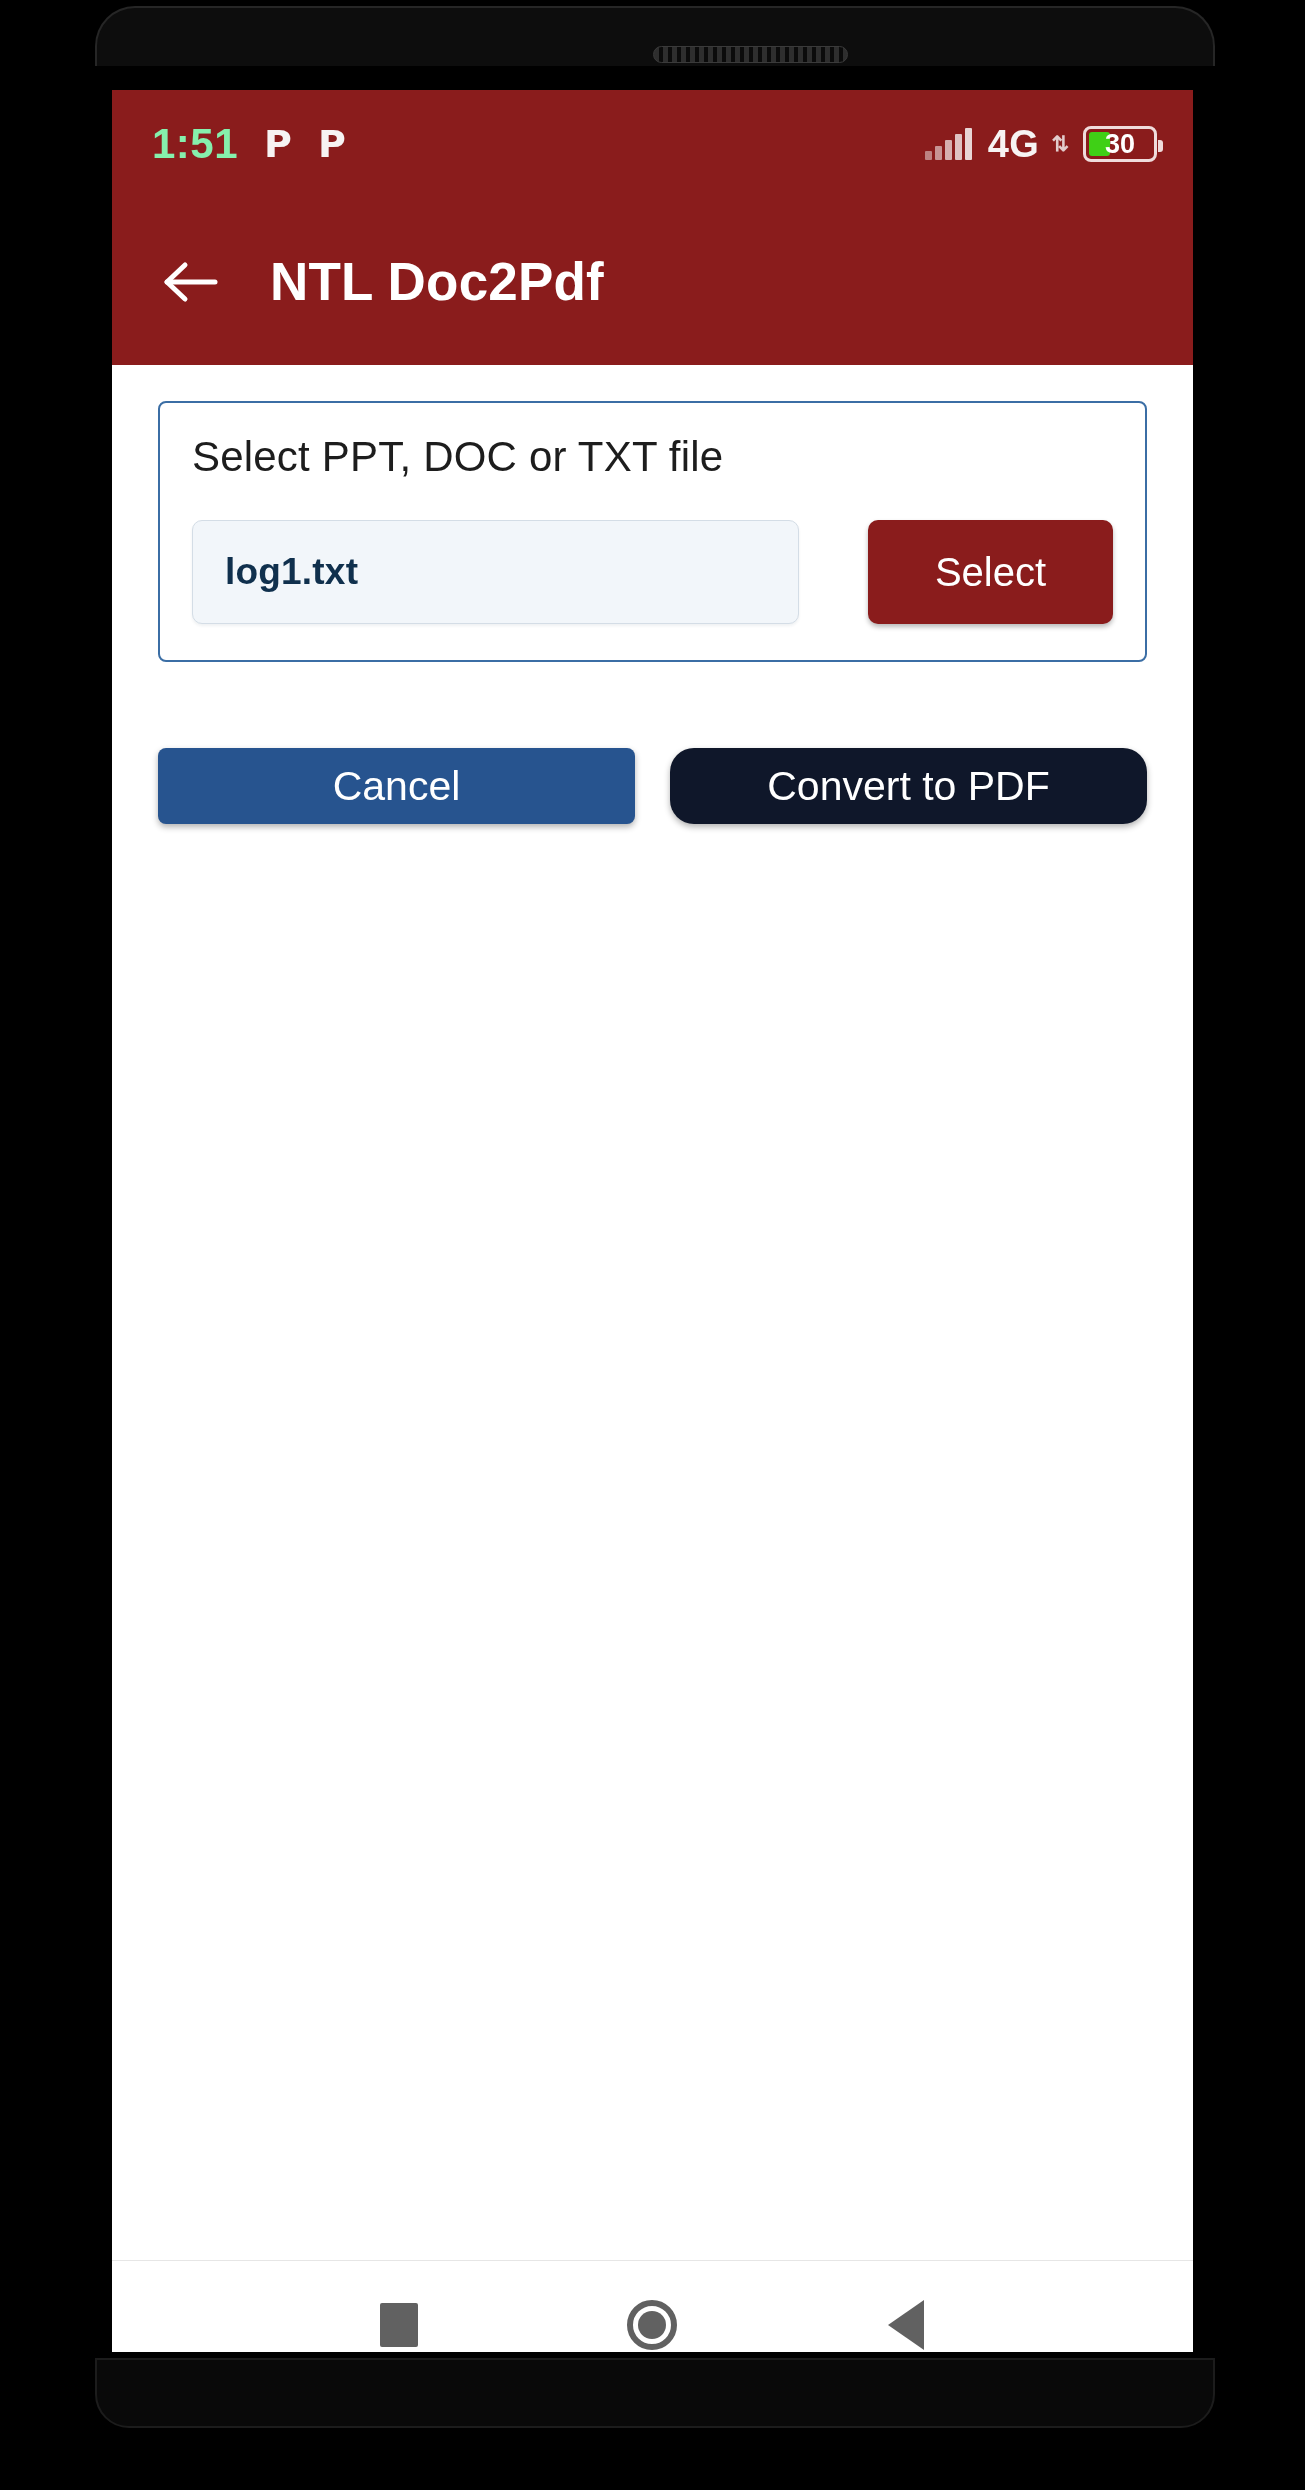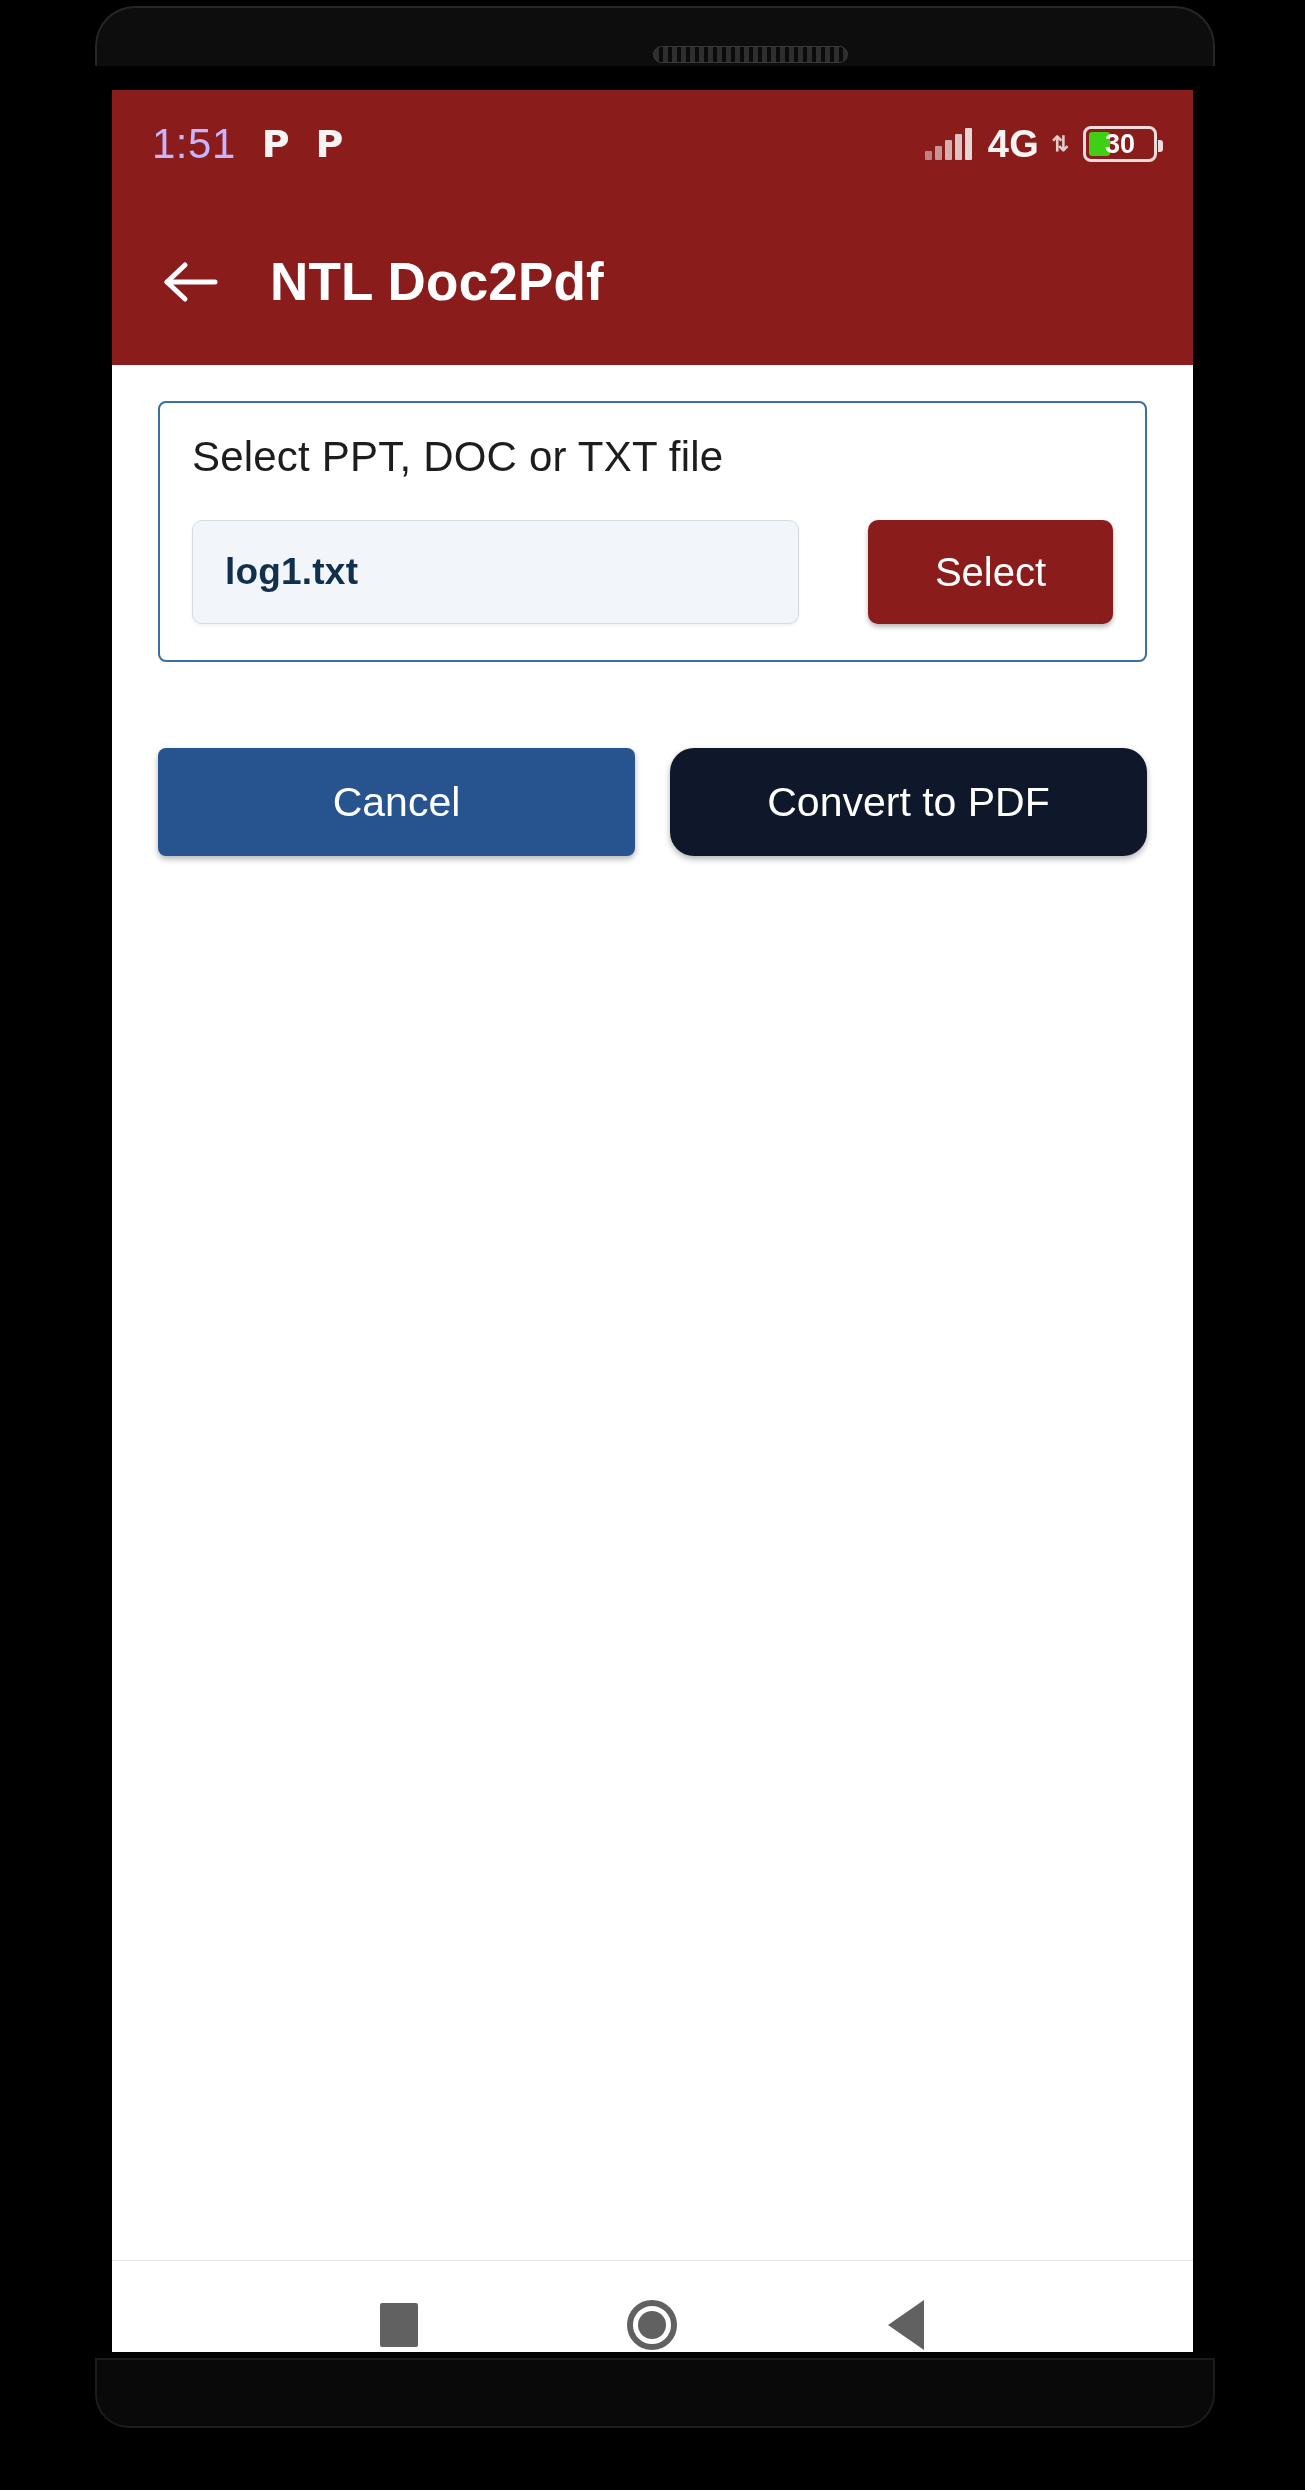--- a/index.html
+++ b/index.html
@@ -74,23 +74,23 @@
     padding: 0 36px 0 40px;
   }
 
   .status-left {
     display: flex;
     align-items: center;
     gap: 26px;
   }
 
   #status-time {
-    color: #c4b5fd;
+    color: #86efac;
     font-size: 42px;
-    font-weight: 400;
+    font-weight: 700;
     letter-spacing: 0.5px;
   }
 
   .notif-p {
     color: #f7f3f3;
     font-size: 38px;
     font-weight: 800;
     line-height: 1;
     font-family: "DejaVu Sans", sans-serif;
   }
@@ -260,21 +260,21 @@
   }
 
   #action-row {
     display: flex;
     gap: 35px;
     margin-top: 86px;
   }
 
   .action-button {
     flex: 1 1 0;
-    height: 108px;
+    height: 76px;
     border: none;
     border-radius: 8px;
     color: #ffffff;
     font-size: 41px;
     font-family: "Liberation Sans", sans-serif;
     font-weight: 400;
     cursor: pointer;
     box-shadow: 0 3px 6px rgba(0,0,0,0.3);
   }
 

